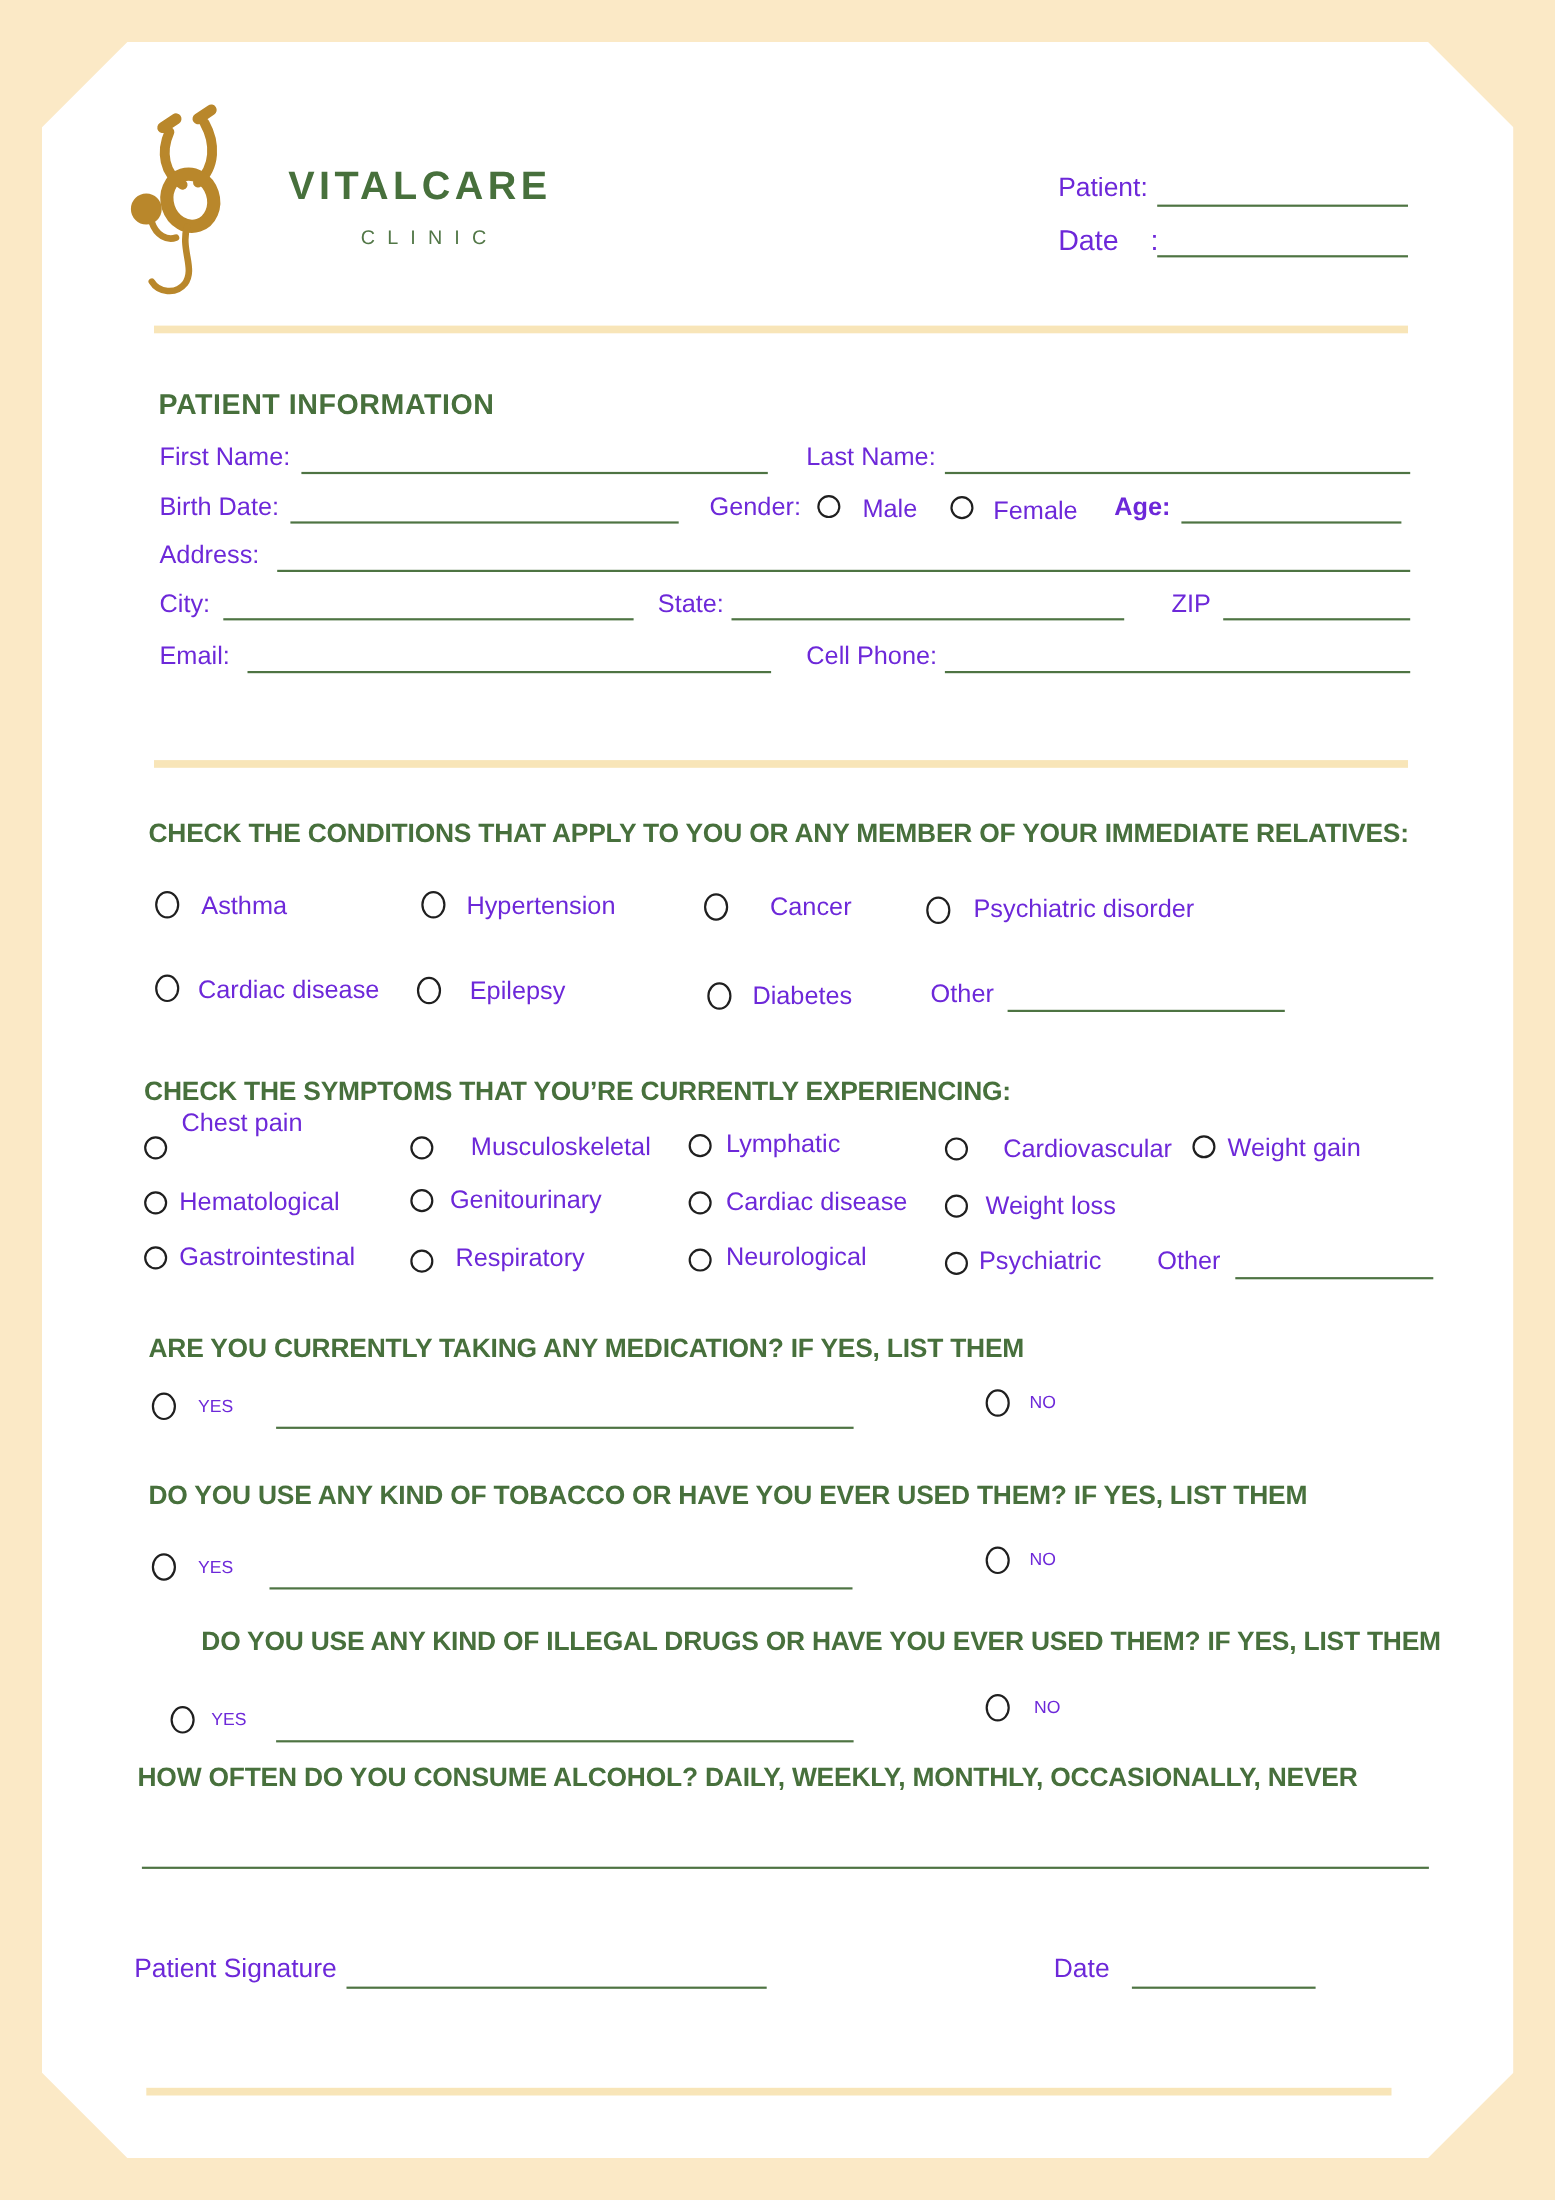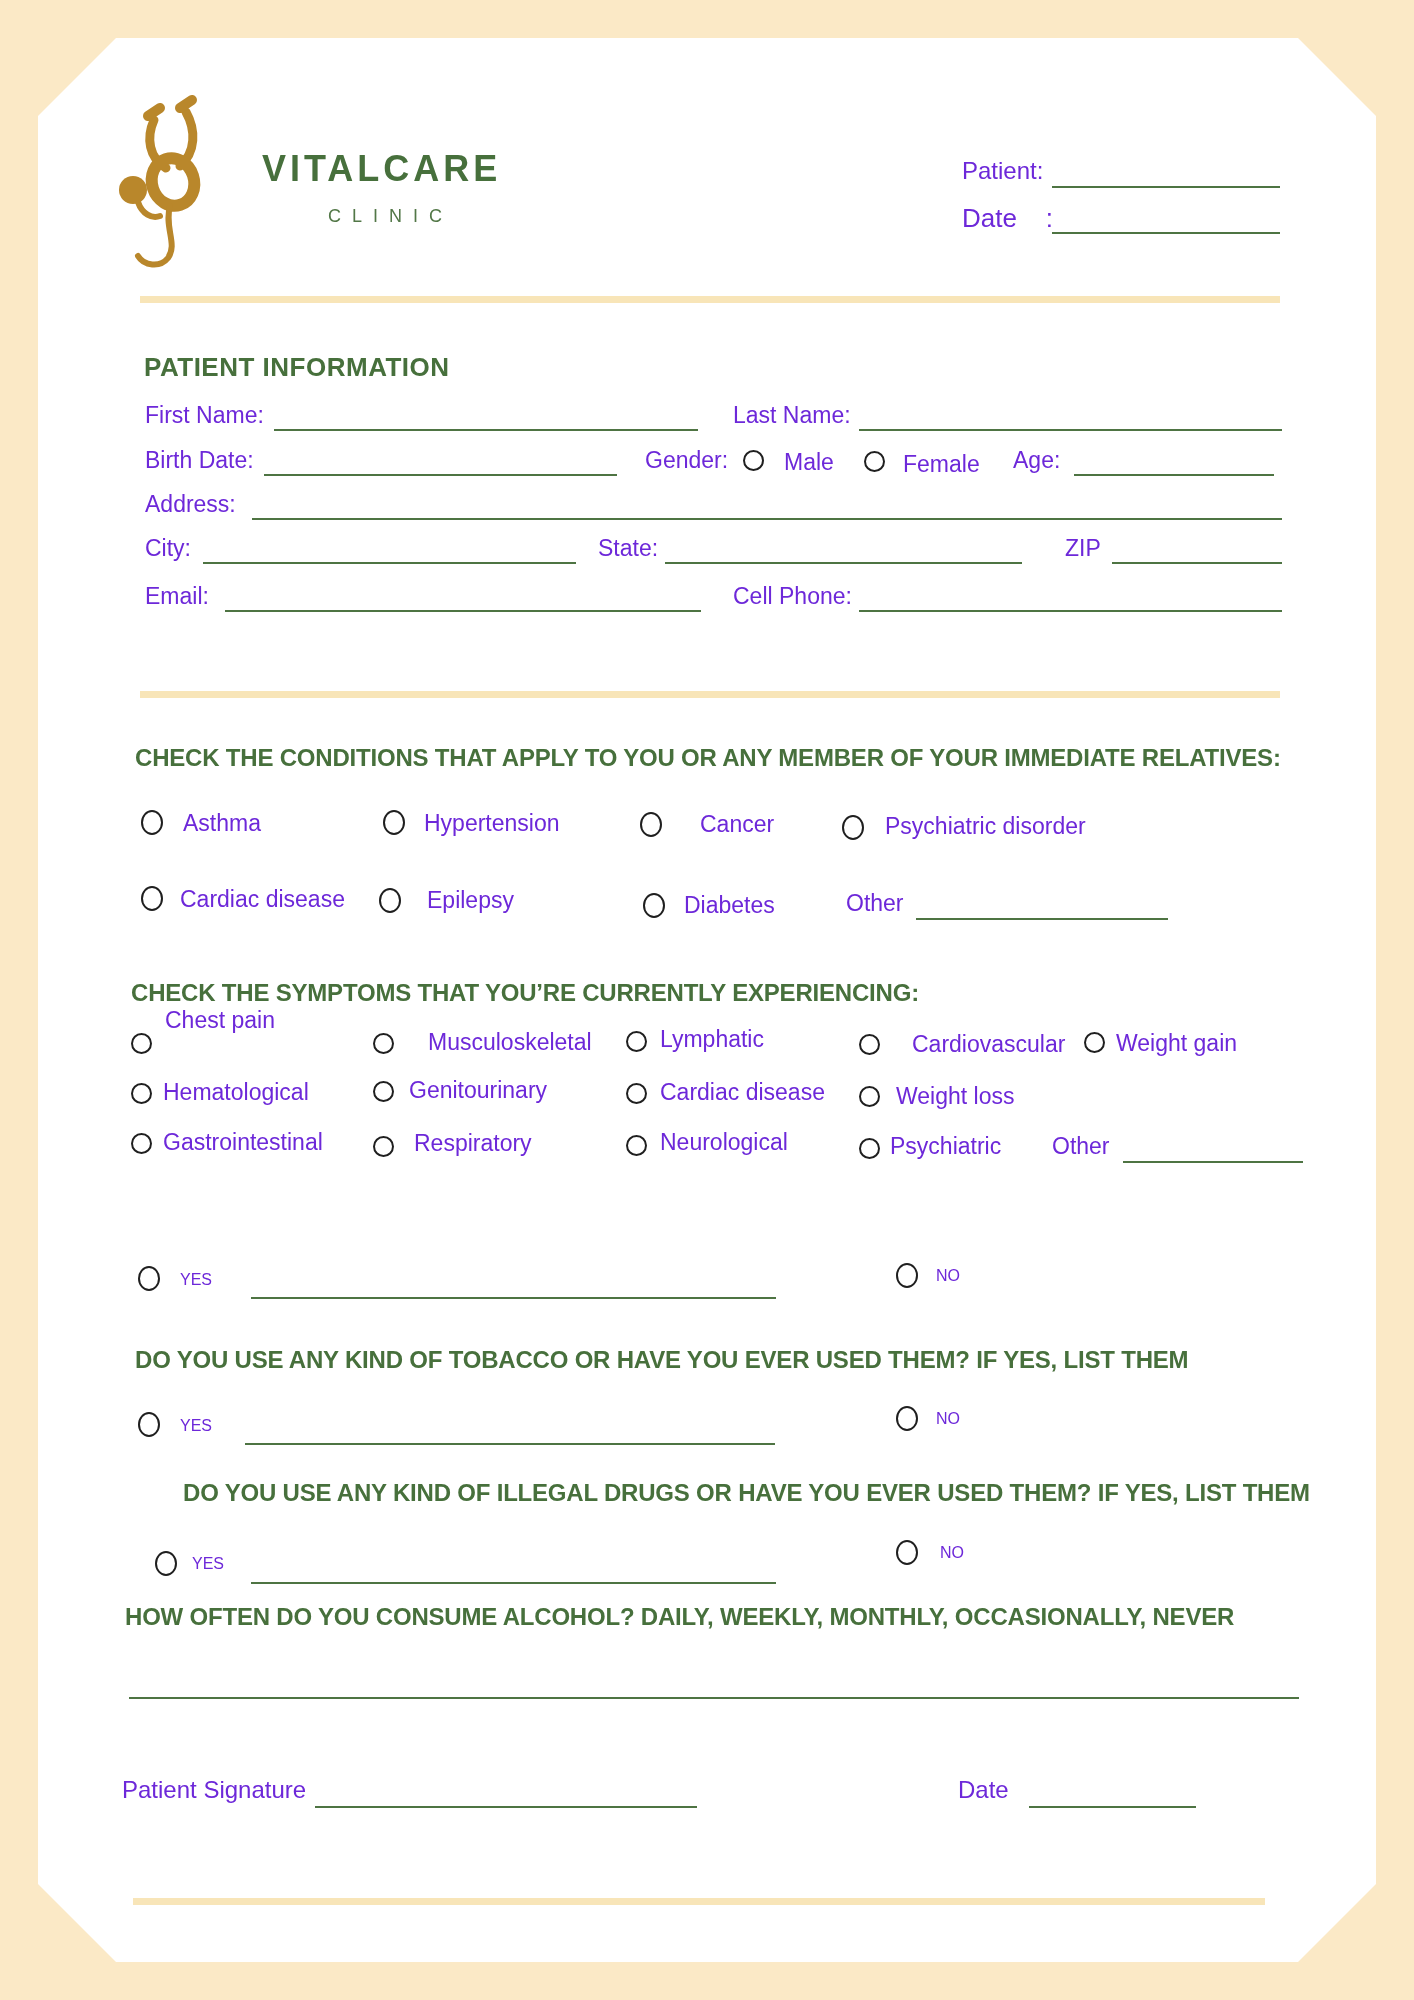--- a/index.html
+++ b/index.html
@@ -62,21 +62,21 @@
   <div class="lbl" style="left:733px;top:402px;">Last Name:</div>
   <div class="hline" style="left:859px;top:429px;width:423px;"></div>
 
   <div class="lbl" style="left:145px;top:447px;">Birth Date:</div>
   <div class="hline" style="left:264px;top:474px;width:353px;"></div>
   <div class="lbl" style="left:645px;top:447px;">Gender:</div>
   <div class="radio" style="left:743px;top:450px;"></div>
   <div class="lbl" style="left:784px;top:449px;">Male</div>
   <div class="radio" style="left:864px;top:451px;"></div>
   <div class="lbl" style="left:903px;top:451px;">Female</div>
-  <div class="lbl" style="left:1013px;top:447px;">Age:</div>
+  <div class="lbl" style="left:1013px;top:447px;font-weight:bold;">Age:</div>
   <div class="hline" style="left:1074px;top:474px;width:200px;"></div>
 
   <div class="lbl" style="left:145px;top:491px;">Address:</div>
   <div class="hline" style="left:252px;top:518px;width:1030px;"></div>
 
   <div class="lbl" style="left:145px;top:535px;">City:</div>
   <div class="hline" style="left:203px;top:562px;width:373px;"></div>
   <div class="lbl" style="left:598px;top:535px;">State:</div>
   <div class="hline" style="left:665px;top:562px;width:357px;"></div>
   <div class="lbl" style="left:1065px;top:535px;">ZIP</div>
@@ -135,20 +135,21 @@
   <div class="lbl" style="left:163px;top:1129px;">Gastrointestinal</div>
   <div class="radio" style="left:373px;top:1136px;"></div>
   <div class="lbl" style="left:414px;top:1130px;">Respiratory</div>
   <div class="radio" style="left:626px;top:1135px;"></div>
   <div class="lbl" style="left:660px;top:1129px;">Neurological</div>
   <div class="radio" style="left:859px;top:1138px;"></div>
   <div class="lbl" style="left:890px;top:1133px;">Psychiatric</div>
   <div class="lbl" style="left:1052px;top:1133px;">Other</div>
   <div class="hline" style="left:1123px;top:1161px;width:180px;"></div>
 
+  <div class="heading" style="left:135px;top:1213px;">ARE YOU CURRENTLY TAKING ANY MEDICATION? IF YES, LIST THEM</div>
   <div class="radio lg" style="left:138px;top:1266px;"></div>
   <div class="lbl sm" style="left:180px;top:1270px;">YES</div>
   <div class="hline" style="left:251px;top:1297px;width:525px;"></div>
   <div class="radio lg" style="left:896px;top:1263px;"></div>
   <div class="lbl sm" style="left:936px;top:1266px;">NO</div>
 
   <div class="heading" style="left:135px;top:1346px;">DO YOU USE ANY KIND OF TOBACCO OR HAVE YOU EVER USED THEM? IF YES, LIST THEM</div>
   <div class="radio lg" style="left:138px;top:1412px;"></div>
   <div class="lbl sm" style="left:180px;top:1416px;">YES</div>
   <div class="hline" style="left:245px;top:1443px;width:530px;"></div>

